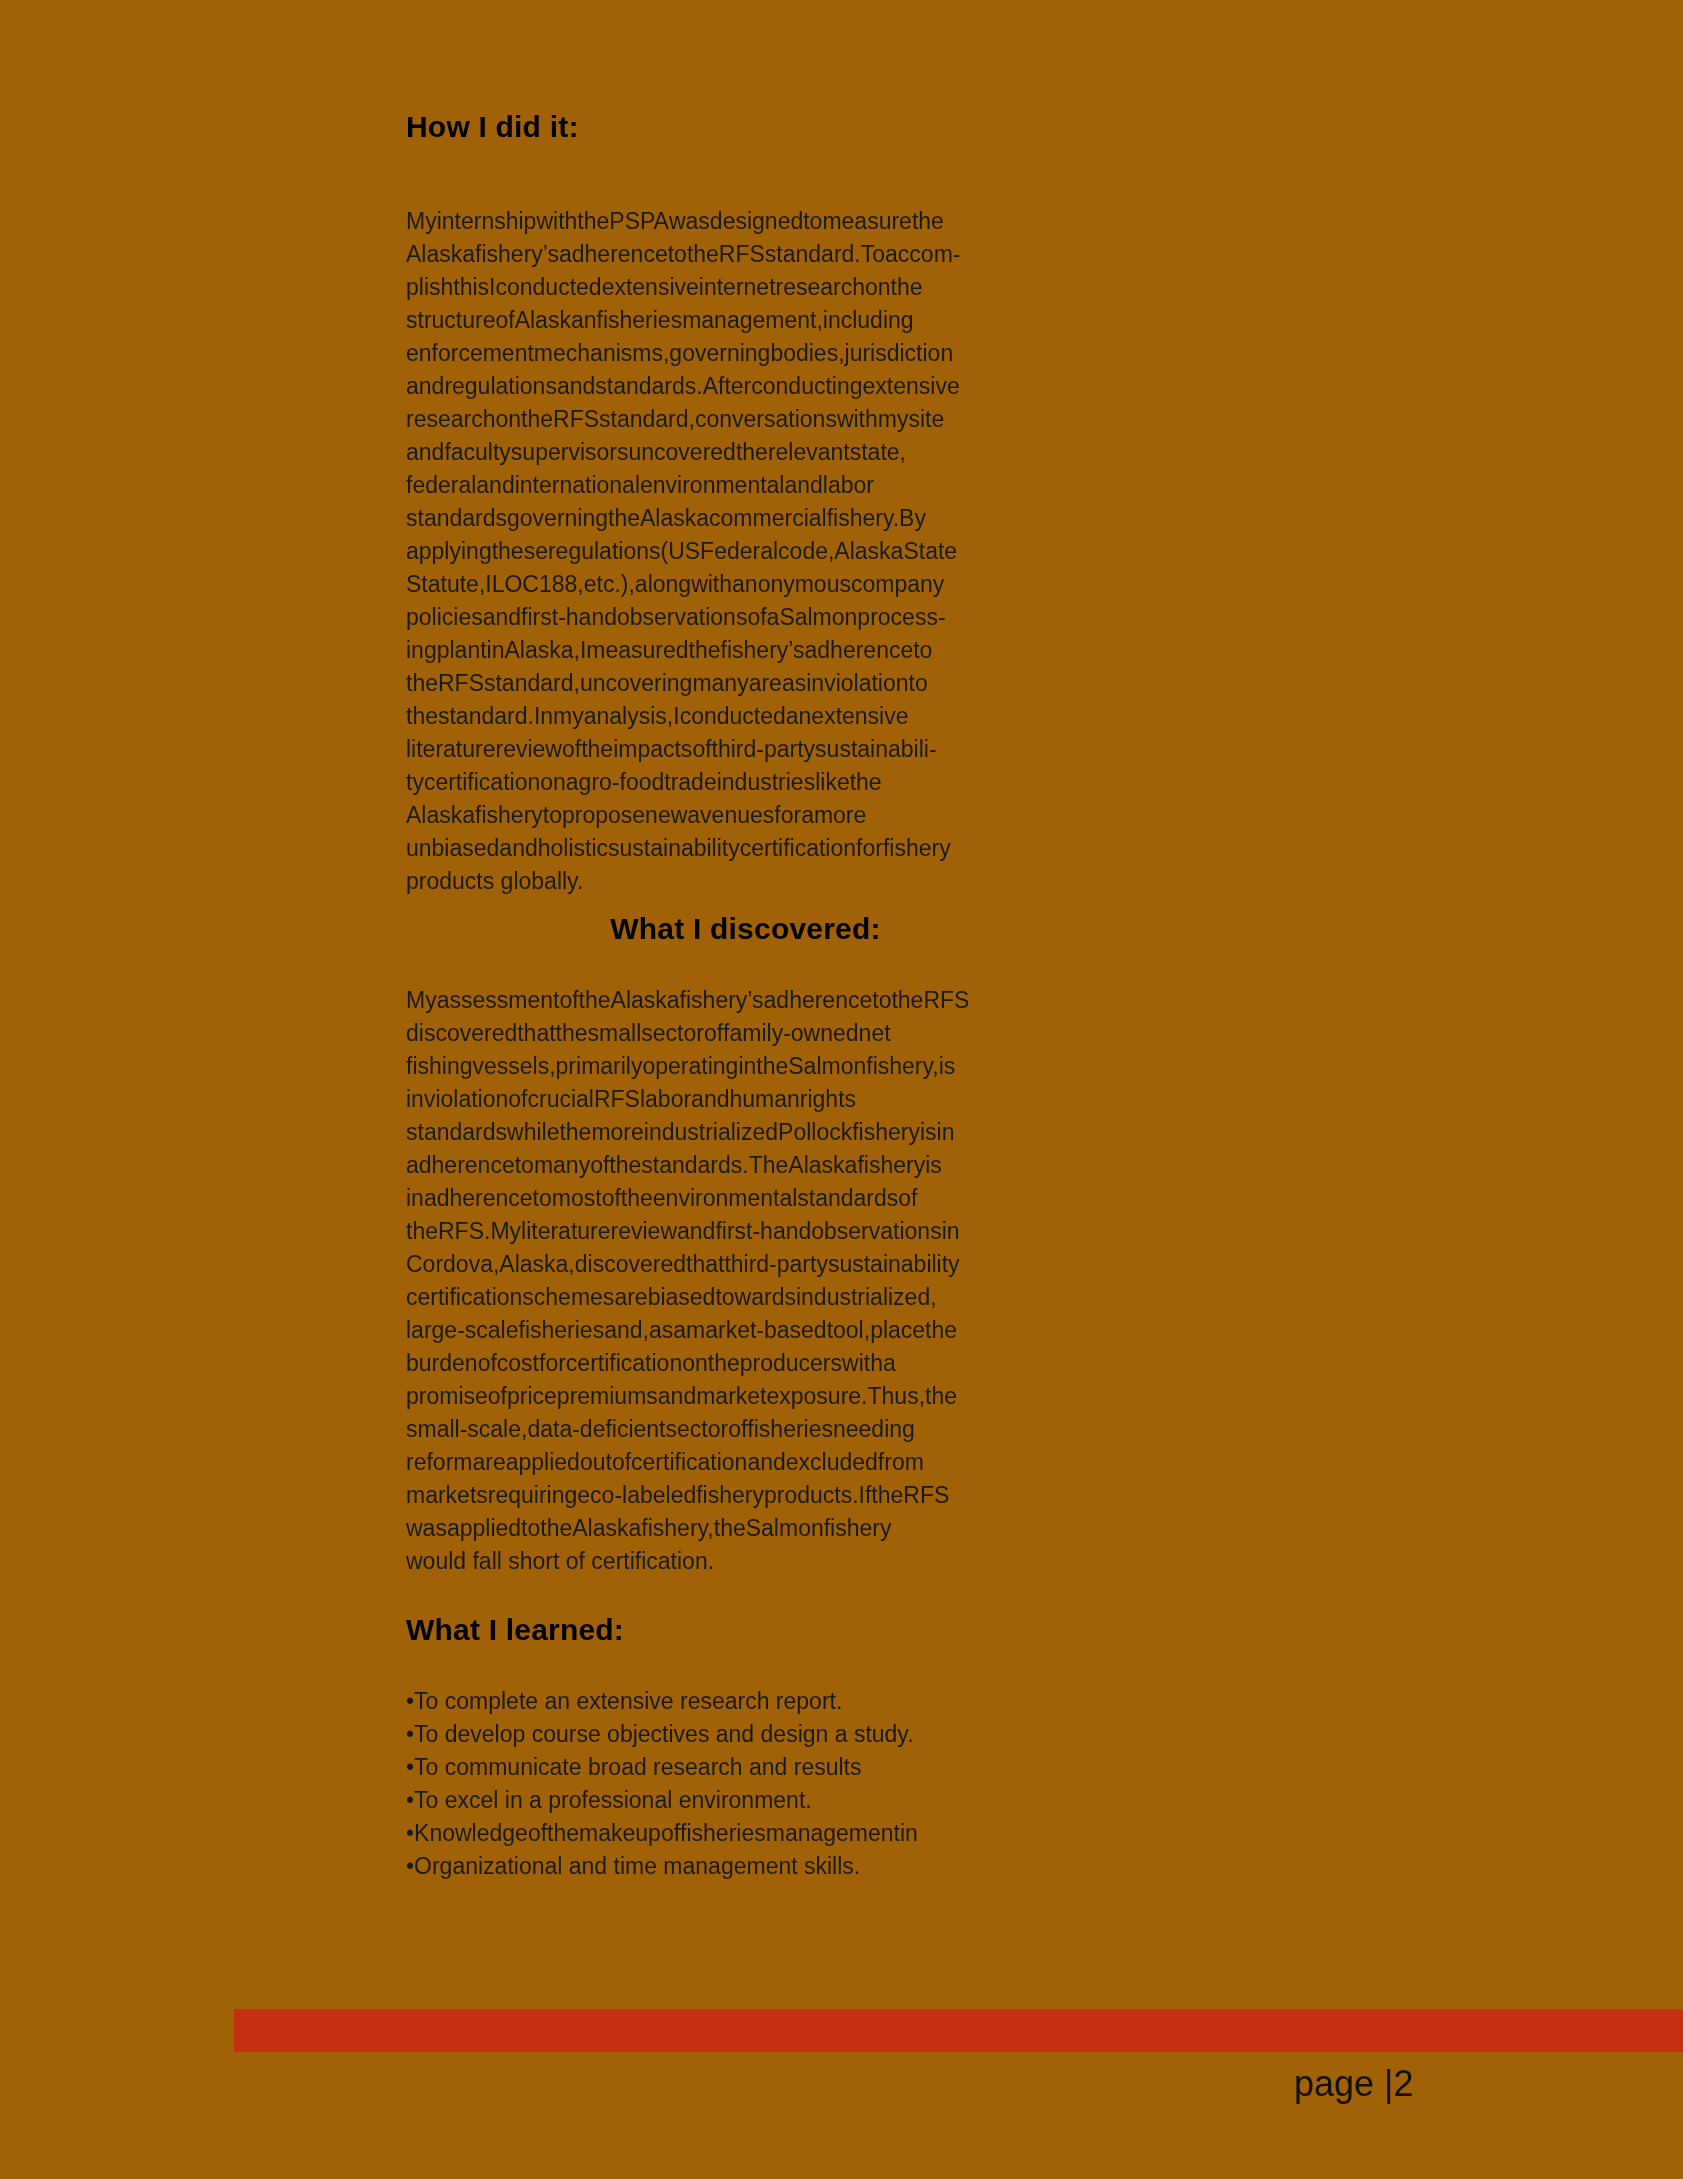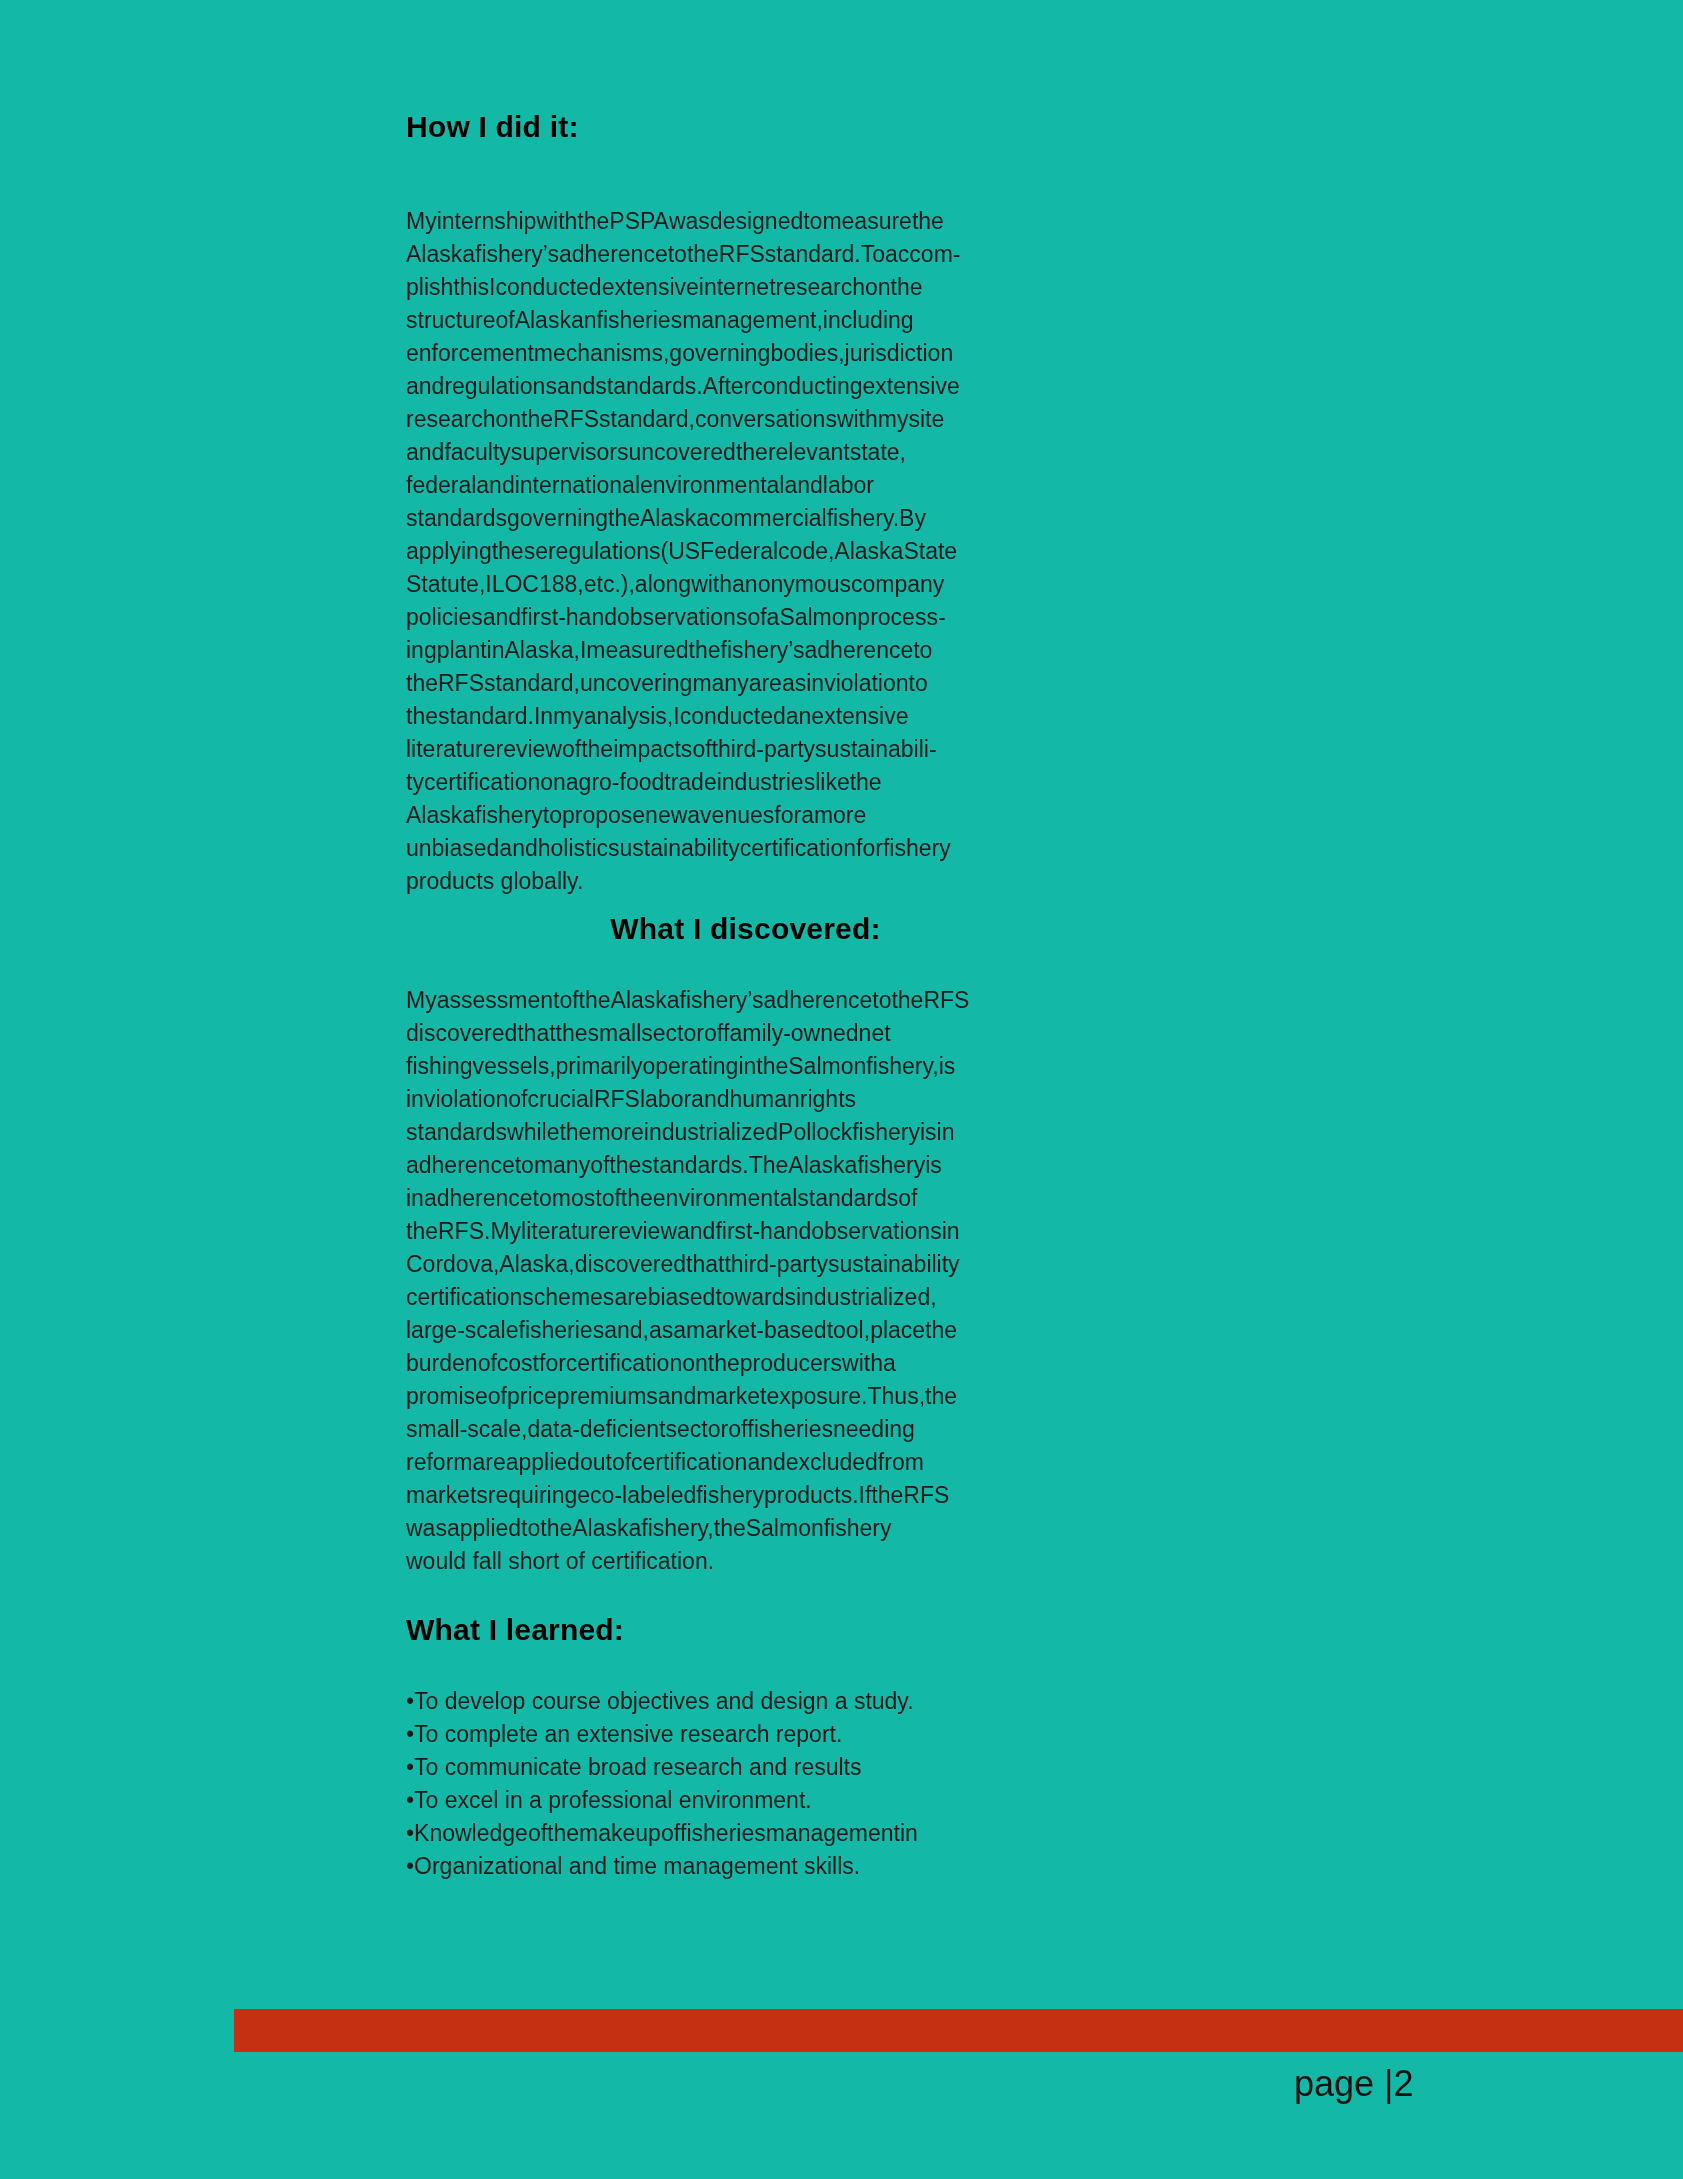--- a/index.html
+++ b/index.html
@@ -4,21 +4,21 @@
 <style>
   html, body {
     margin: 0;
     padding: 0;
     background: #ffffff;
   }
   .page {
     position: relative;
     width: 1683px;
     height: 2179px;
-    background: #14b8a6;
+    background: #a16207;
     font-family: "Liberation Sans", sans-serif;
     color: #1a1a1a;
     overflow: hidden;
   }
   .heading {
     position: absolute;
     left: 406px;
     width: 679px;
     font-size: 30px;
     line-height: 36px;
@@ -457,22 +457,22 @@
         <span>the</span>
         <span>Salmon</span>
         <span>fishery</span>
       </div>
       <div class="line">would fall short of certification.</div>
     </div>
 
   <div class="heading" id="heading-3">What I learned:</div>
 
   <div class="para" id="learned-list">
+      <div class="line">•To complete an extensive research report.</div>
       <div class="line">•To develop course objectives and design a study.</div>
-      <div class="line">•To complete an extensive research report.</div>
       <div class="line">•To communicate broad research and results</div>
       <div class="line">•To excel in a professional environment.</div>
       <div class="line just">
         <span>•Knowledge</span>
         <span>of</span>
         <span>the</span>
         <span>makeup</span>
         <span>of</span>
         <span>fisheries</span>
         <span>management</span>

